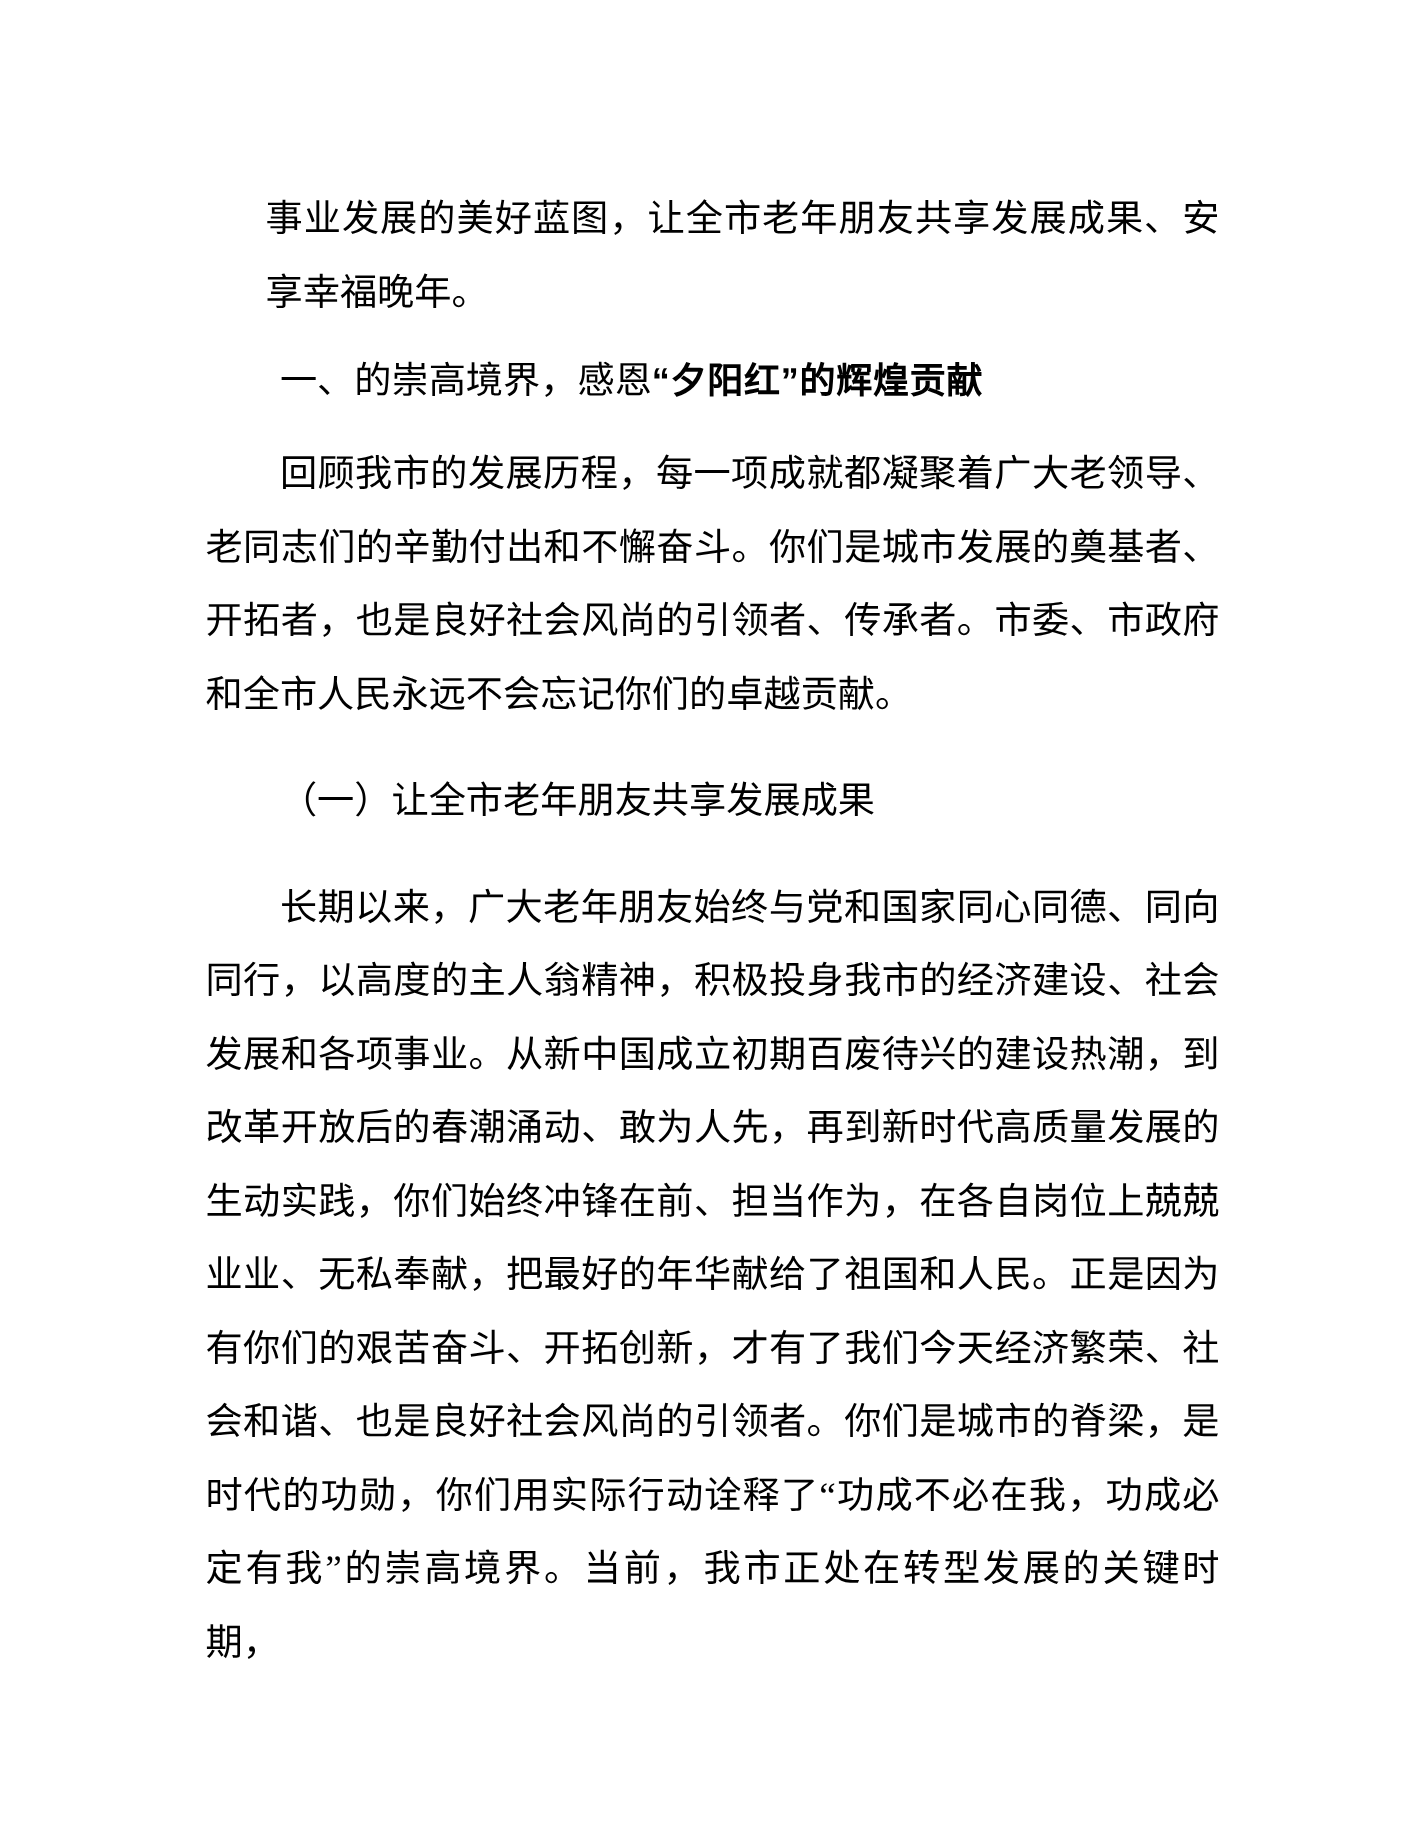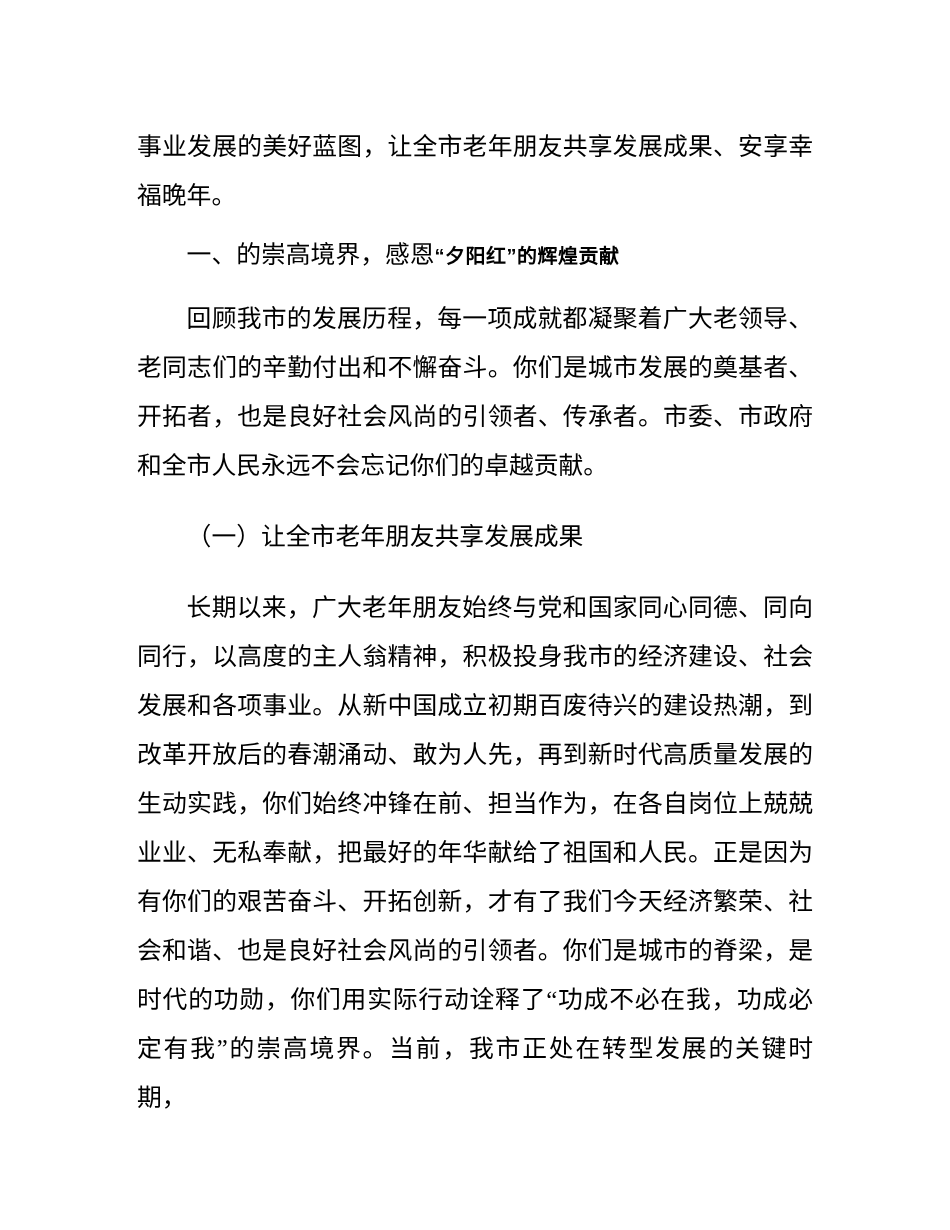--- a/index.html
+++ b/index.html
@@ -25,33 +25,33 @@
     margin: 0;
     text-align: justify;
     text-justify: inter-ideograph;
     text-indent: 2em;
     font-weight: normal;
     word-break: break-all;
   }
   .no-indent {
     text-indent: 0;
   }
-  .para-1 { margin-bottom: 10px; }
+  .para-1 { margin-bottom: 10px; margin-left: 40px; }
   .heading-1 {
     margin: 0 0 13px 0;
     font-size: 24.8px;
     line-height: 49px;
     font-weight: normal;
     text-indent: 2em;
     word-break: break-all;
   }
   .heading-1 .h1-bold {
     font-weight: 700;
     font-family: "Liberation Sans", "DejaVu Sans", sans-serif;
-    font-size: 20px;
+    font-size: 24px;
     letter-spacing: 0.5px;
   }
   .para-2 { margin-bottom: 22px; }
   .heading-2 {
     margin: 0 0 22px 0;
     font-size: 24.8px;
     line-height: 49px;
     font-weight: normal;
     text-indent: 2em;
     word-break: break-all;

